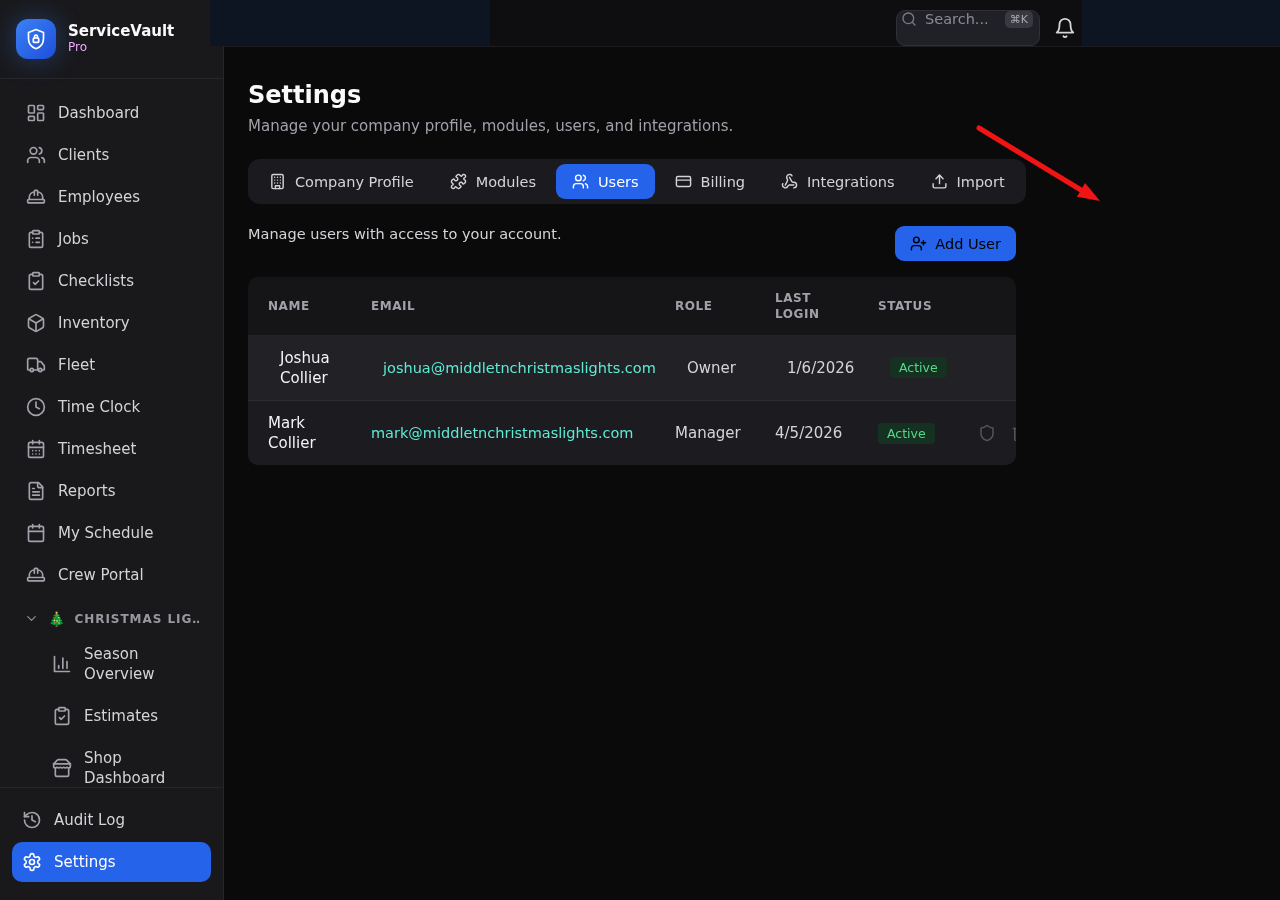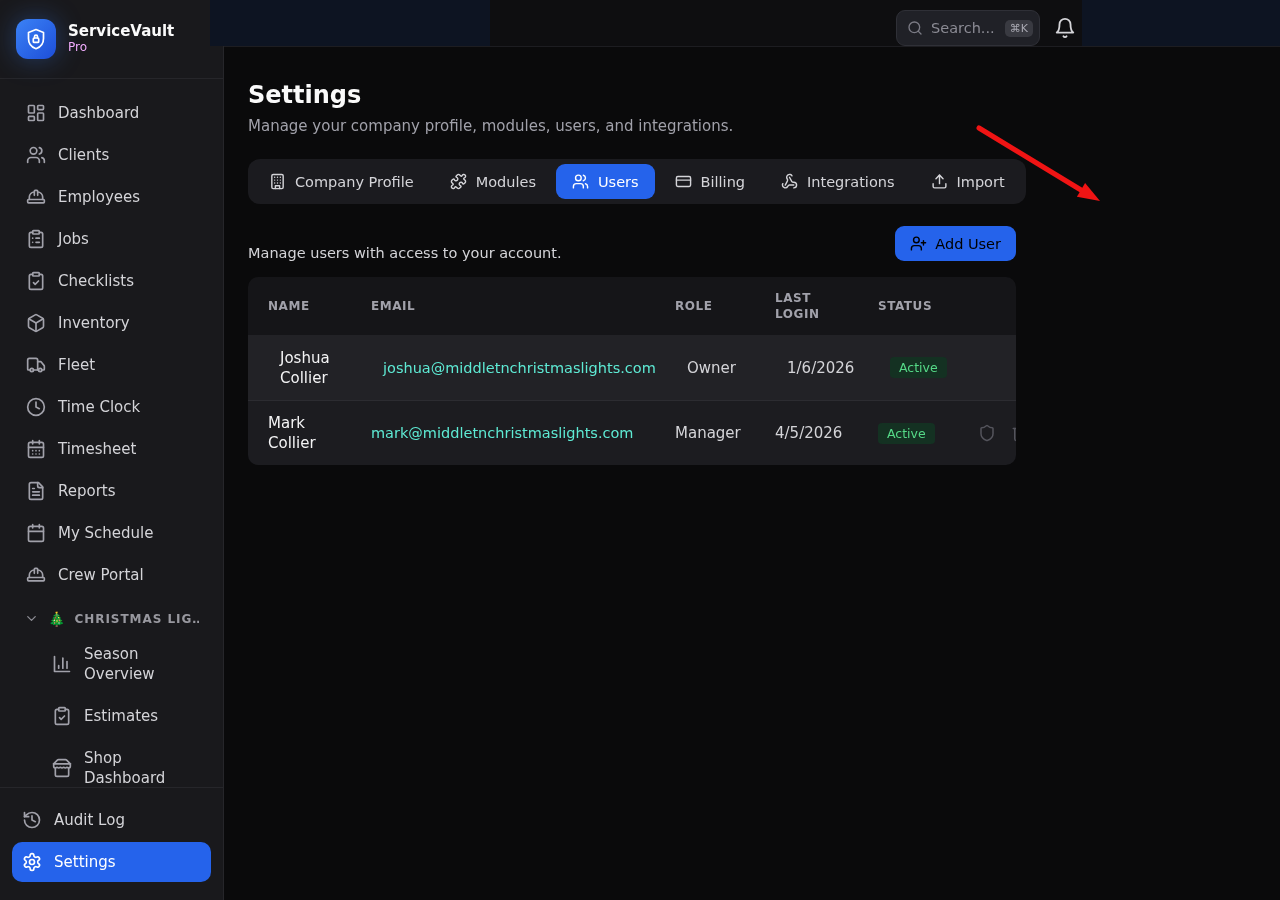--- a/index.html
+++ b/index.html
@@ -12,21 +12,21 @@
   }
   svg { display:block; }
 
   
   .topbar { position:absolute; left:224px; right:0; top:0; height:47px;
             background:#0e0e10; border-bottom:1px solid #1d1d21; z-index:4; }
   .navy-left  { position:absolute; left:210px; top:0; width:280px; height:46px; background:#0d1422; z-index:5; }
   .navy-right { position:absolute; left:1082px; right:0; top:0; height:46px; background:#0d1422; z-index:5; }
   .search-box { position:absolute; left:896px; top:10px; width:144px; height:36px;
                 background:#202127; border:1px solid #2f3037; border-radius:9px;
-                display:flex; align-items:center; gap:8px; padding:0 6px 0 10px; z-index:6; }
+                display:flex; align-items:flex-start; gap:8px; padding:0 6px 0 4px; z-index:6; }
   .search-box svg { width:16px; height:16px; color:#7b7b85; flex:none; }
   .search-box input { flex:1; min-width:0; background:transparent; border:none; outline:none;
                       color:#8b8b94; font-size:14.5px; font-family:inherit; }
   .search-box input::placeholder { color:#8b8b94; }
   .kbd-badge { flex:none; background:#393a41; color:#a7a7b0; font-size:11px;
                border-radius:5px; padding:3px 5px; line-height:1; }
   .bell-btn { position:absolute; left:1052px; top:15px; width:26px; height:26px; color:#d4d4d8;
               background:transparent; border:none; z-index:6; cursor:pointer; }
   .bell-btn svg { width:22px; height:22px; margin:0 auto; }
 
@@ -66,21 +66,21 @@
   .page-subtitle { margin-top:9px; font-size:15px; color:#a1a1aa; }
 
   .tabbar { margin-top:24px; display:inline-flex; align-items:center;
             background:#1b1b1f; border-radius:12px; padding:5px; gap:4px; }
   .tab { display:flex; align-items:center; gap:9px; padding:9px 16px; border-radius:9px;
          font-size:14.5px; color:#d4d4d8; background:transparent; border:none;
          font-family:inherit; cursor:pointer; white-space:nowrap; }
   .tab svg { width:17px; height:17px; flex:none; }
   .tab.active { background:#2563eb; color:#fff; }
 
-  .users-head { margin-top:22px; display:flex; align-items:flex-end; justify-content:space-between; }
+  .users-head { margin-top:22px; display:flex; align-items:flex-start; justify-content:space-between; }
   .users-desc { font-size:14.5px; color:#d4d4d8; }
   .add-btn { display:flex; align-items:center; gap:8px; background:#2563eb; color:#000000;
              border:none; border-radius:9px; padding:9px 15px; font-size:14.5px;
              font-family:inherit; cursor:pointer; }
   .add-btn svg { width:17px; height:17px; }
 
   .users-table { margin-top:16px; width:768px; border-radius:10px; overflow:hidden; }
   .tgrid { display:grid; grid-template-columns:107px 304px 100px 103px 100px 1fr; align-items:center; }
   .thead { background:#151518; min-height:58px; }
   .thead .cell { font-size:12px; font-weight:700; letter-spacing:.045em; color:#a1a1aa;

